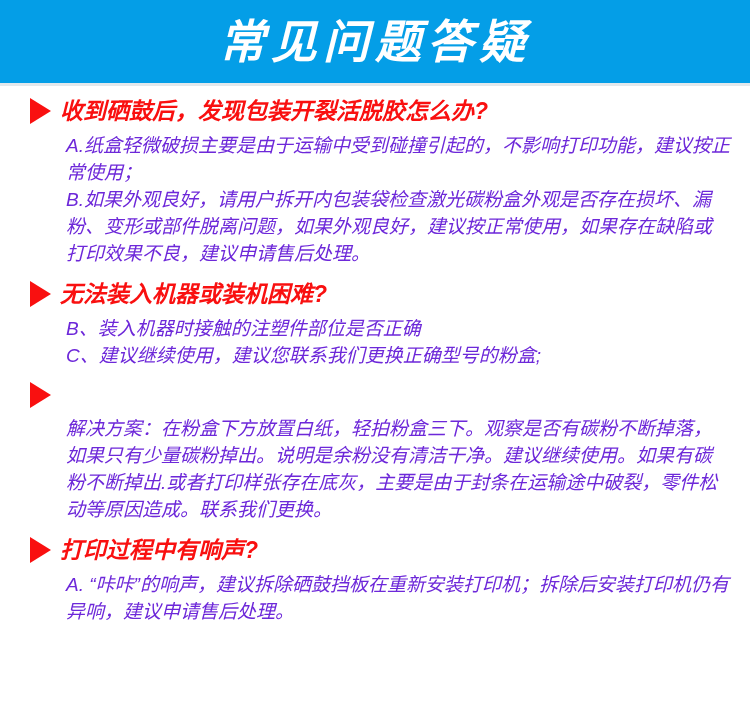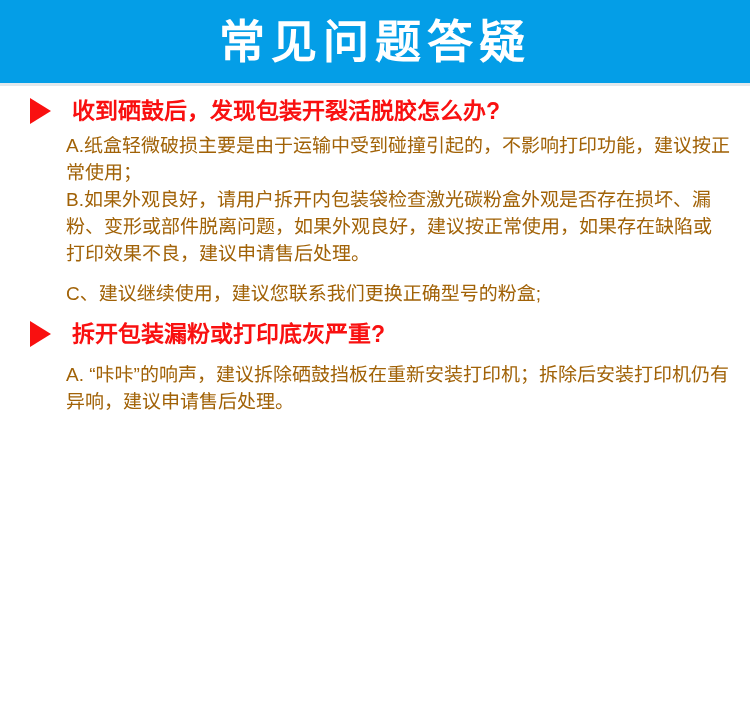--- a/index.html
+++ b/index.html
@@ -1,15 +1,15 @@
 <!DOCTYPE html>
 <html lang="zh-CN"><head>
 <meta charset="utf-8">
 <style>
-  * { box-sizing: border-box; }
+  * { box-sizing: border-box; font-style: italic; }
   html, body { margin: 0; padding: 0; }
   body {
     width: 750px;
     height: 713px;
     background: #ffffff;
     font-family: "Liberation Sans", "DejaVu Sans", sans-serif;
     overflow: hidden;
   }
   .page { width: 750px; height: 713px; background: #ffffff; }
 
@@ -30,39 +30,39 @@
     letter-spacing: 6px;
     line-height: 1;
   }
 
   
   .content { padding: 11px 20px 0 30px; }
   .faq { margin-bottom: 13px; }
   .q-row {
     display: flex;
     align-items: center;
-    gap: 21px;
+    gap: 9px;
     margin-bottom: 7px;
   }
   .tri {
     width: 0; height: 0; flex: 0 0 auto;
     border-style: solid;
     border-width: 13px 0 13px 21px;
     border-color: transparent transparent transparent #f91010;
   }
   .q {
     margin: 0;
     color: #f91010;
     font-size: 23px;
     font-weight: bold;
     line-height: 28px;
   }
   .a {
     margin-left: 36px;
-    color: #a16207;
+    color: #6d28d9;
     font-size: 19px;
     line-height: 27px;
   }
   .a p { margin: 0; }
 </style>
 </head>
 <body>
 
 <div class="page">
 
@@ -77,34 +77,45 @@
         <span class="tri"></span>
         <h2 class="q">收到硒鼓后，发现包装开裂活脱胶怎么办?</h2>
       </div>
       <div class="a">
         <p>A.纸盒轻微破损主要是由于运输中受到碰撞引起的，不影响打印功能，建议按正常使用；</p>
         <p>B.如果外观良好，请用户拆开内包装袋检查激光碳粉盒外观是否存在损坏、漏粉、变形或部件脱离问题，如果外观良好，建议按正常使用，如果存在缺陷或打印效果不良，建议申请售后处理。</p>
       </div>
     </section>
 
     <section class="faq">
+      <div class="q-row">
+        <span class="tri"></span>
+        <h2 class="q">无法装入机器或装机困难?</h2>
+      </div>
       <div class="a">
+        <p>B、装入机器时接触的注塑件部位是否正确</p>
         <p>C、建议继续使用，建议您联系我们更换正确型号的粉盒;</p>
       </div>
     </section>
 
 
     <section class="faq">
       <div class="q-row">
         <span class="tri"></span>
-        <h2 class="q">拆开包装漏粉或打印底灰严重?</h2>
+      </div>
+      <div class="a">
+        <p>解决方案：在粉盒下方放置白纸，轻拍粉盒三下。观察是否有碳粉不断掉落，如果只有少量碳粉掉出。说明是余粉没有清洁干净。建议继续使用。如果有碳粉不断掉出.或者打印样张存在底灰，主要是由于封条在运输途中破裂，零件松动等原因造成。联系我们更换。</p>
       </div>
     </section>
 
     <section class="faq">
+      <div class="q-row">
+        <span class="tri"></span>
+        <h2 class="q">打印过程中有响声?</h2>
+      </div>
       <div class="a">
         <p>A. “咔咔”的响声，建议拆除硒鼓挡板在重新安装打印机；拆除后安装打印机仍有异响，建议申请售后处理。</p>
 
       </div>
     </section>
 
   </main>
 </div>
 
 </body></html>

